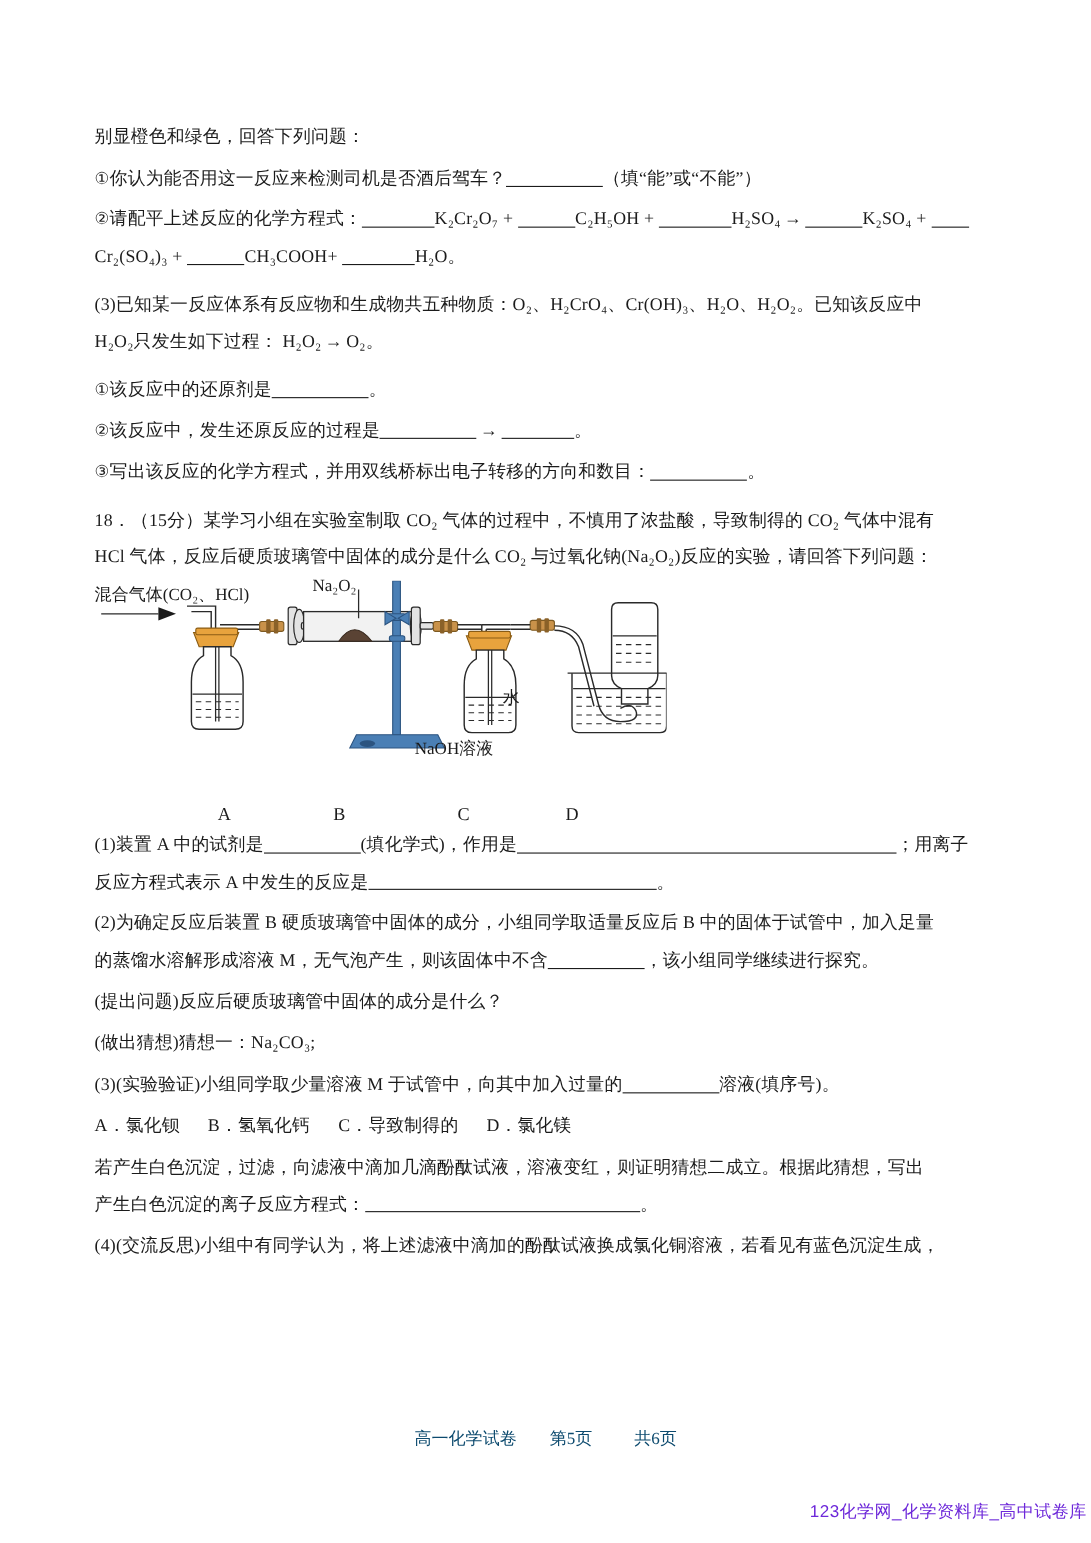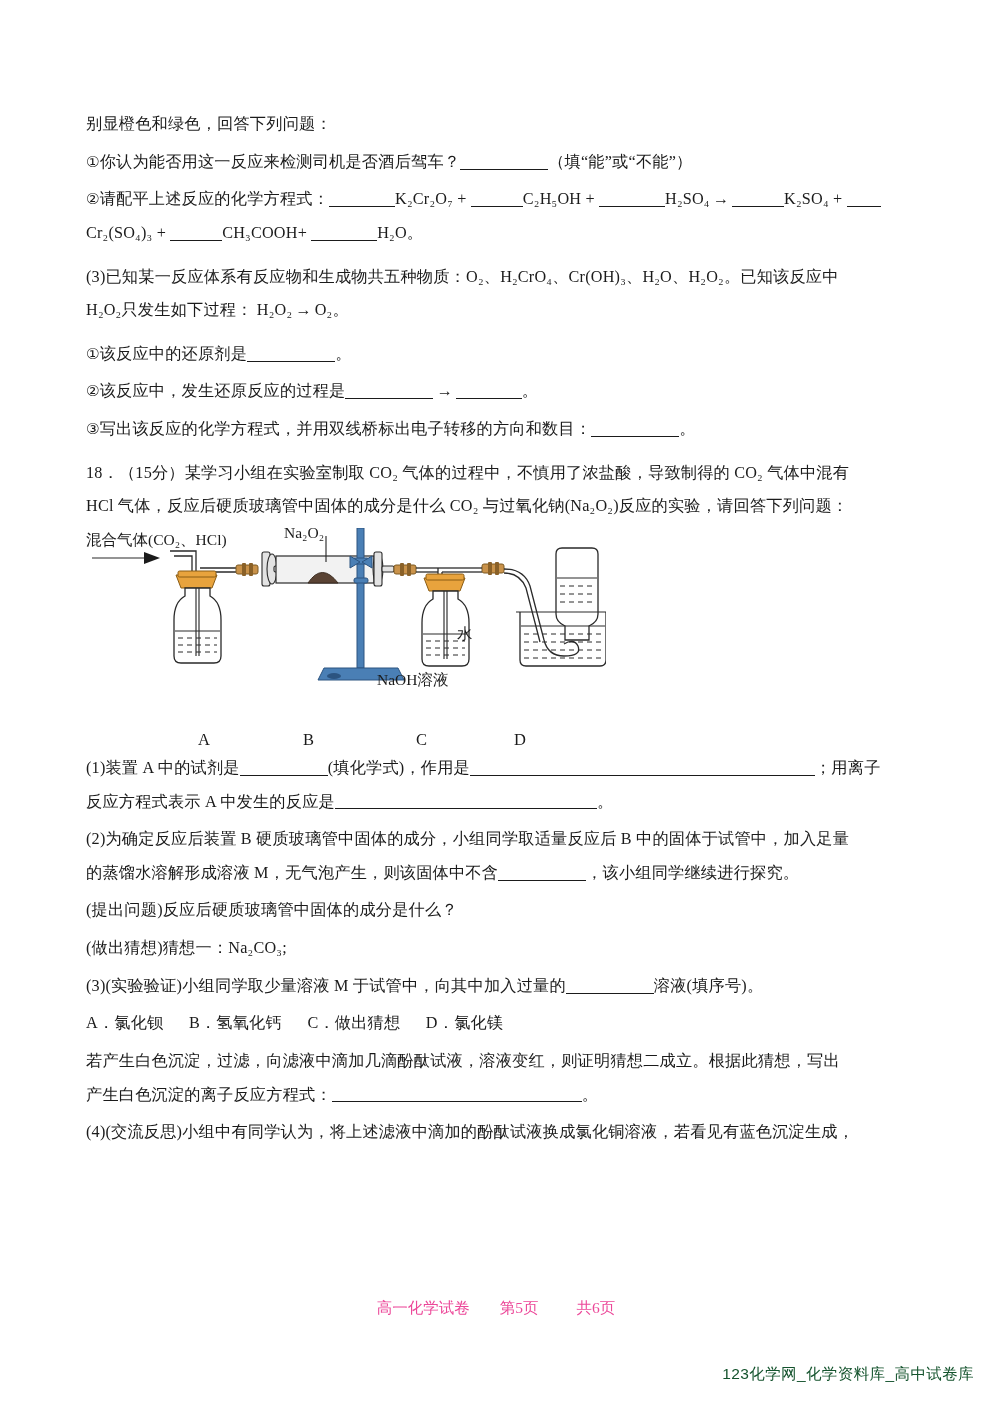--- a/index.html
+++ b/index.html
@@ -85,31 +85,31 @@
   }
 
   
   .footer {
     position: absolute;
     left: 0;
     top: 1298px;
     width: 992px;
     text-align: center;
     font-size: 15.5px;
-    color: #ec4899;
+    color: #0c4a6e;
   }
   .footer span { display: inline-block; }
   .footer .gap1 { width: 30px; }
   .footer .gap2 { width: 38px; }
   .watermark {
     position: absolute;
-    right: 18px;
+    right: 4px;
     top: 1364px;
     font-size: 15.5px;
-    color: #14532d;
+    color: #6d28d9;
     font-family: "Liberation Sans", sans-serif;
     letter-spacing: 0.4px;
     white-space: nowrap;
   }
 </style>
 </head>
 <body>
 
 <div class="page">
   <div class="content">
@@ -339,21 +339,21 @@
 
     <p class="line">
       <span>(3)</span><span>(实验验证)小组同学取少量溶液 M 于试管中，向其中加入过量的</span><span class="blank b-lg"></span><span>溶液(填序号)。</span>
     </p>
 
     <p class="line">
       <span><span>A．</span><span>氯化钡</span></span>
       <span>&nbsp;&nbsp;&nbsp;&nbsp;</span>
       <span><span>B．</span><span>氢氧化钙</span></span>
       <span>&nbsp;&nbsp;&nbsp;&nbsp;</span>
-      <span><span>C．</span><span>做出猜想</span></span>
+      <span><span>C．</span><span>导致制得的</span></span>
       <span>&nbsp;&nbsp;&nbsp;&nbsp;</span>
       <span><span>D．</span><span>氯化镁</span></span>
     </p>
 
     <p class="line tight just">
       <span>若产生白色沉淀，过滤，向滤液中滴加几滴酚酞试液，溶液变红，则证明猜想二成立。根据此猜想，写出</span>
     </p>
     <p class="line">
       <span>产生白色沉淀的离子反应方程式：</span><span class="blank b-w3"></span><span>。</span>
     </p>

